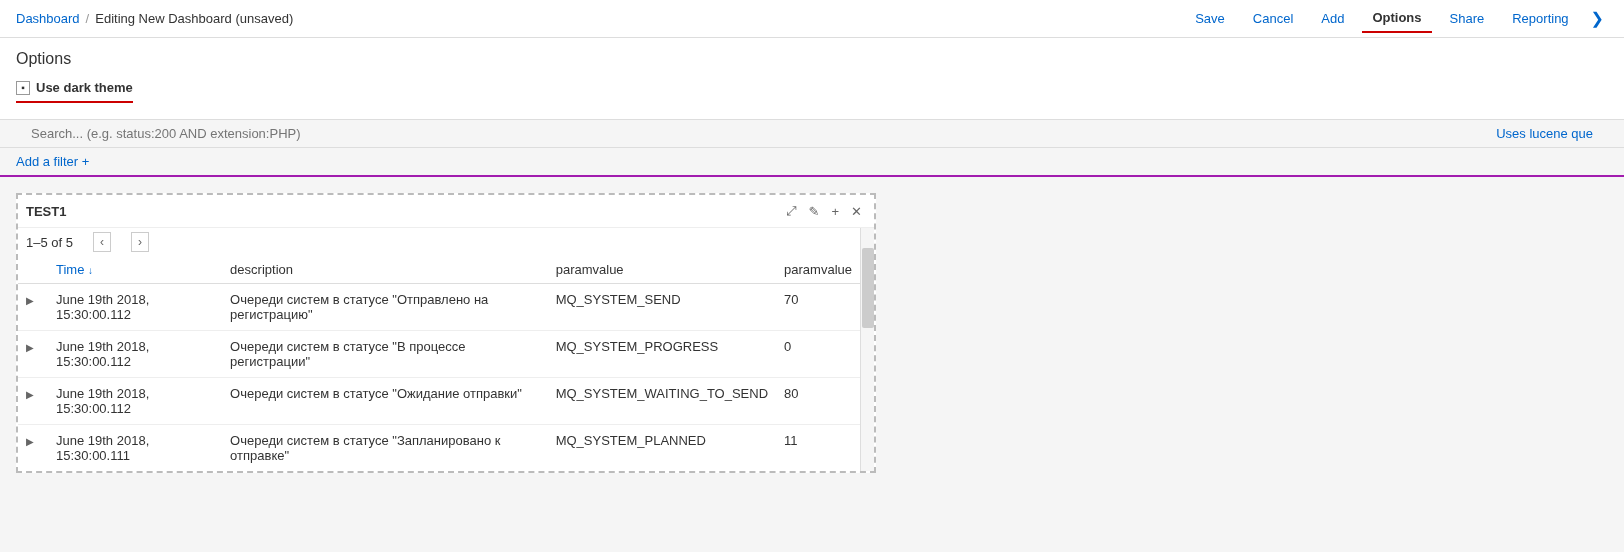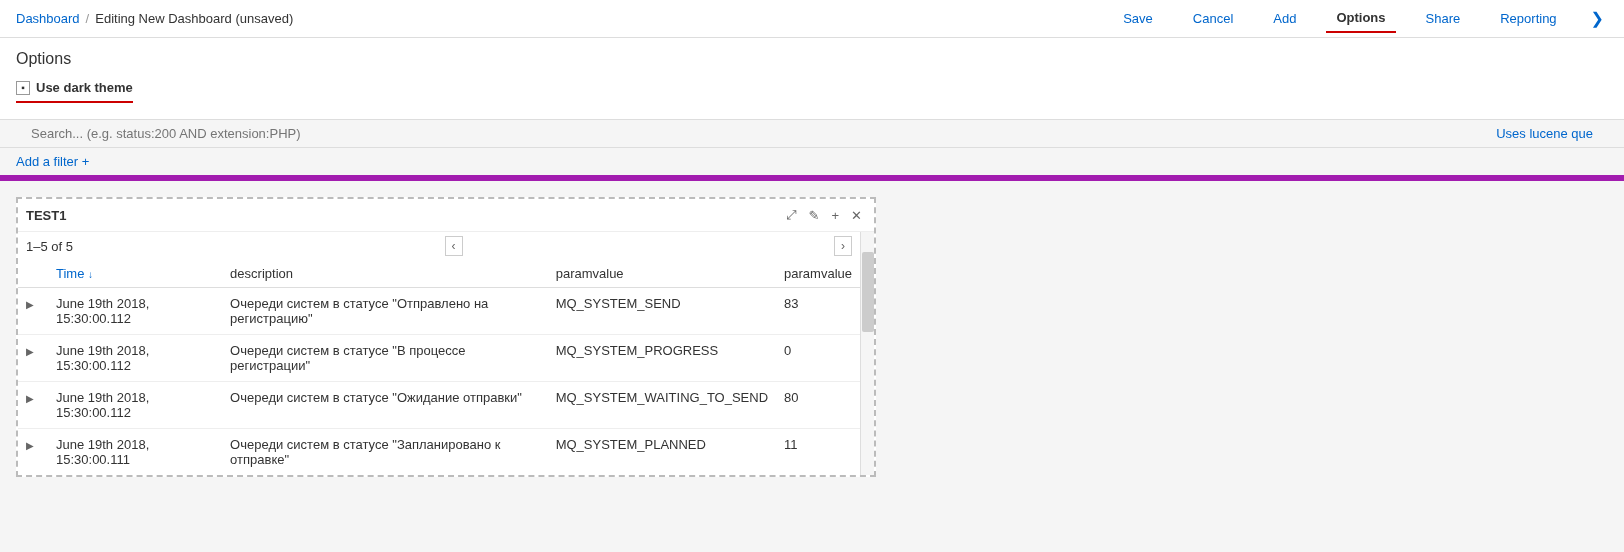--- a/index.html
+++ b/index.html
@@ -24,21 +24,21 @@
     .breadcrumb .separator {
       color: #999;
       margin: 0 6px;
     }
     .breadcrumb .current {
       color: #333;
     }
     .top-actions {
       display: flex;
       align-items: center;
-      gap: 20px;
+      gap: 8px;
     }
     .top-actions .action-btn {
       background: none;
       border: none;
       color: #0066cc;
       cursor: pointer;
       padding: 6px 10px;
       font-size: 13px;
     }
     .top-actions .action-btn.active {
@@ -109,21 +109,21 @@
       color: #0066cc;
       font-size: 13px;
       cursor: pointer;
       white-space: nowrap;
     }
 
     
     .filter-row {
       background: #f5f5f5;
       padding: 6px 16px;
-      border-bottom: 6px solid #a21caf;
+      border-bottom: 2px solid #a21caf;
     }
     .add-filter-btn {
       color: #0066cc;
       background: none;
       border: none;
       cursor: pointer;
       font-size: 13px;
     }
 
     
@@ -162,21 +162,21 @@
       cursor: pointer;
       color: #666;
       font-size: 13px;
       padding: 2px 4px;
     }
 
     
     .pagination-row {
       display: flex;
       align-items: center;
-      justify-content: space-between;
+      justify-content: flex-start;
       padding: 4px 8px;
       font-size: 13px;
       color: #333;
       gap: 20px;
     }
     .page-nav-btn {
       background: none;
       border: 1px solid #ccc;
       cursor: pointer;
       padding: 2px 6px;
@@ -316,21 +316,21 @@
               <th>paramvalue</th>
               <th>paramvalue</th>
             </tr>
           </thead>
           <tbody>
             <tr>
               <td><button class="expand-btn">▶</button></td>
               <td>June 19th 2018, 15:30:00.112</td>
               <td>Очереди систем в статусе "Отправлено на регистрацию"</td>
               <td>MQ_SYSTEM_SEND</td>
-              <td>83</td>
+              <td>70</td>
             </tr>
             <tr>
               <td><button class="expand-btn">▶</button></td>
               <td>June 19th 2018, 15:30:00.112</td>
               <td>Очереди систем в статусе "В процессе регистрации"</td>
               <td>MQ_SYSTEM_PROGRESS</td>
               <td>0</td>
             </tr>
             <tr>
               <td><button class="expand-btn">▶</button></td>

